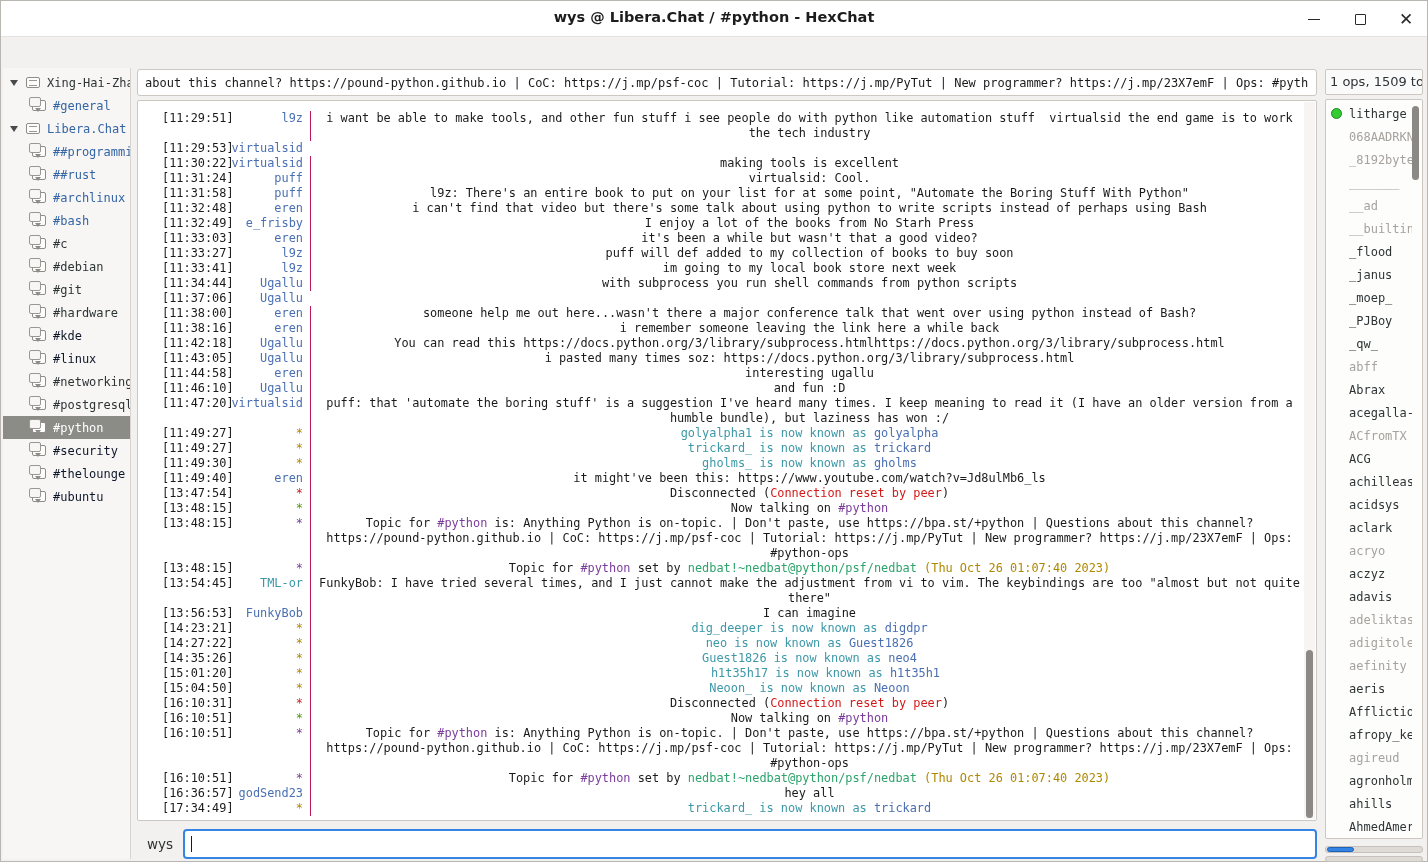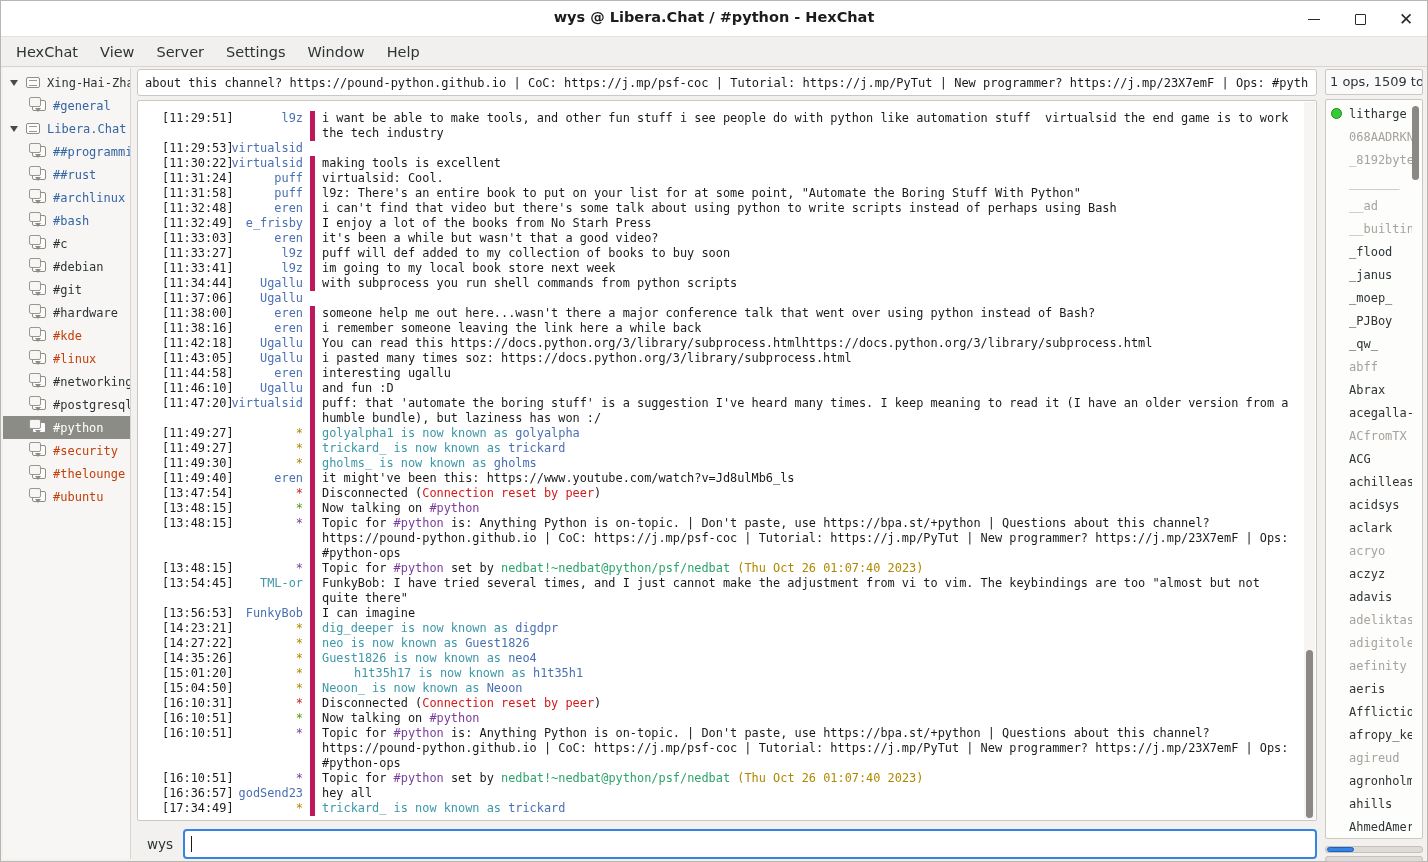--- a/index.html
+++ b/index.html
@@ -37,40 +37,40 @@
   .ticon.net::before { content:''; position:absolute; left:2px; right:2px; top:2px; height:4px;
     border-top:1px solid #9a9792; border-bottom:1px solid #9a9792; }
   .ticon.chan::before { content:''; position:absolute; left:-4px; top:-4px; width:10px; height:8px;
     border:1px solid #9a9792; border-radius:2px; background:#f7f6f5; }
   .ticon.chan::after { content:''; position:absolute; left:2px; bottom:-5px;
     border:3px solid transparent; border-top:4px solid #8f8c88; }
   .trow.channel { padding-left:21px; }
   .trow .tlabel { overflow:hidden; white-space:nowrap; }
   .trow.c-normal .tlabel { color:#2e3436; }
   .trow.c-activity .tlabel { color:#3465a4; }
-  .trow.c-highlight .tlabel { color:#c2410c; }
+  .trow.c-highlight .tlabel { color:#0f172a; }
   .trow.c-selected { background:#8c8c87; }
   .trow.c-selected .tlabel { color:#ffffff; }
   .trow.c-selected .ticon { background:#fff; }
 
   
   .topicbar { position:absolute; left:136px; top:68px; width:1180px; height:27px; background:#ffffff;
     border:1px solid #cdc7c2; border-radius:3px; padding:0 7px;
     font-family:"DejaVu Sans Mono", monospace; font-size:12px; color:#1a1a1a; outline:none; }
 
   
   .chatbox { position:absolute; left:136px; top:99px; width:1180px; height:721px; background:#ffffff;
     border:1px solid #cdc7c2; border-radius:2px; overflow:hidden; }
   .chatlines { position:absolute; left:18px; right:13px; bottom:4px;
     font-family:"DejaVu Sans Mono", monospace; font-size:11.9px; line-height:15px; color:#1a1a1a; }
   .crow { display:grid; grid-template-columns:72px 82px 1fr; align-items:start; }
   .crow .t { padding-left:6px; white-space:nowrap; }
   .crow .n { text-align:right; padding-right:7px; white-space:nowrap; overflow:hidden; }
-  .crow .m { border-left:5px solid #be185d; padding-left:7px; padding-right:2px;
-    white-space:pre-wrap; overflow-wrap:break-word; }
+  .crow .m { border-left:1px solid #be185d; padding-left:7px; padding-right:2px;
+    white-space:pre-wrap; overflow-wrap:break-word;text-align:center; }
   .vscroll { position:absolute; top:1px; bottom:1px; right:1px; width:11px; background:#f6f5f3; }
   .vthumb { position:absolute; left:2px; width:7px; background:#8b8885; border-radius:4px; }
   .chat-thumb { top:548px; height:168px; }
 
   
   .inputrow { position:absolute; left:136px; top:826px; width:1180px; height:34px;
     display:flex; align-items:center; }
   .nickbtn { font-size:13.5px; color:#2e3436; padding:0 10px 0 10px; }
   .entry { position:relative; flex:1; height:30px; background:#ffffff; border:2px solid #3584e4;
     border-radius:4px; }
@@ -113,28 +113,20 @@
       <span class="wbtn">
           <span class="min"></span>
         </span>
       <span class="wbtn">
           <span class="max"></span>
         </span>
       <span class="wbtn close">✕</span>
     </div>
   </div>
 
-  <div class="menubar" id="menubar">
-      <span class="menuitem">HexChat</span>
-      <span class="menuitem">View</span>
-      <span class="menuitem">Server</span>
-      <span class="menuitem">Settings</span>
-      <span class="menuitem">Window</span>
-      <span class="menuitem">Help</span>
-    </div>
 
   <div class="tree" id="tree">
       <div class="trow c-normal">
         <span class="exp"></span>
         <span class="ticon net"></span>
         <span class="tlabel">Xing-Hai-Zhan</span>
       </div>
       <div class="trow c-activity channel">
         <span class="ticon chan"></span>
         <span class="tlabel">#general</span>

